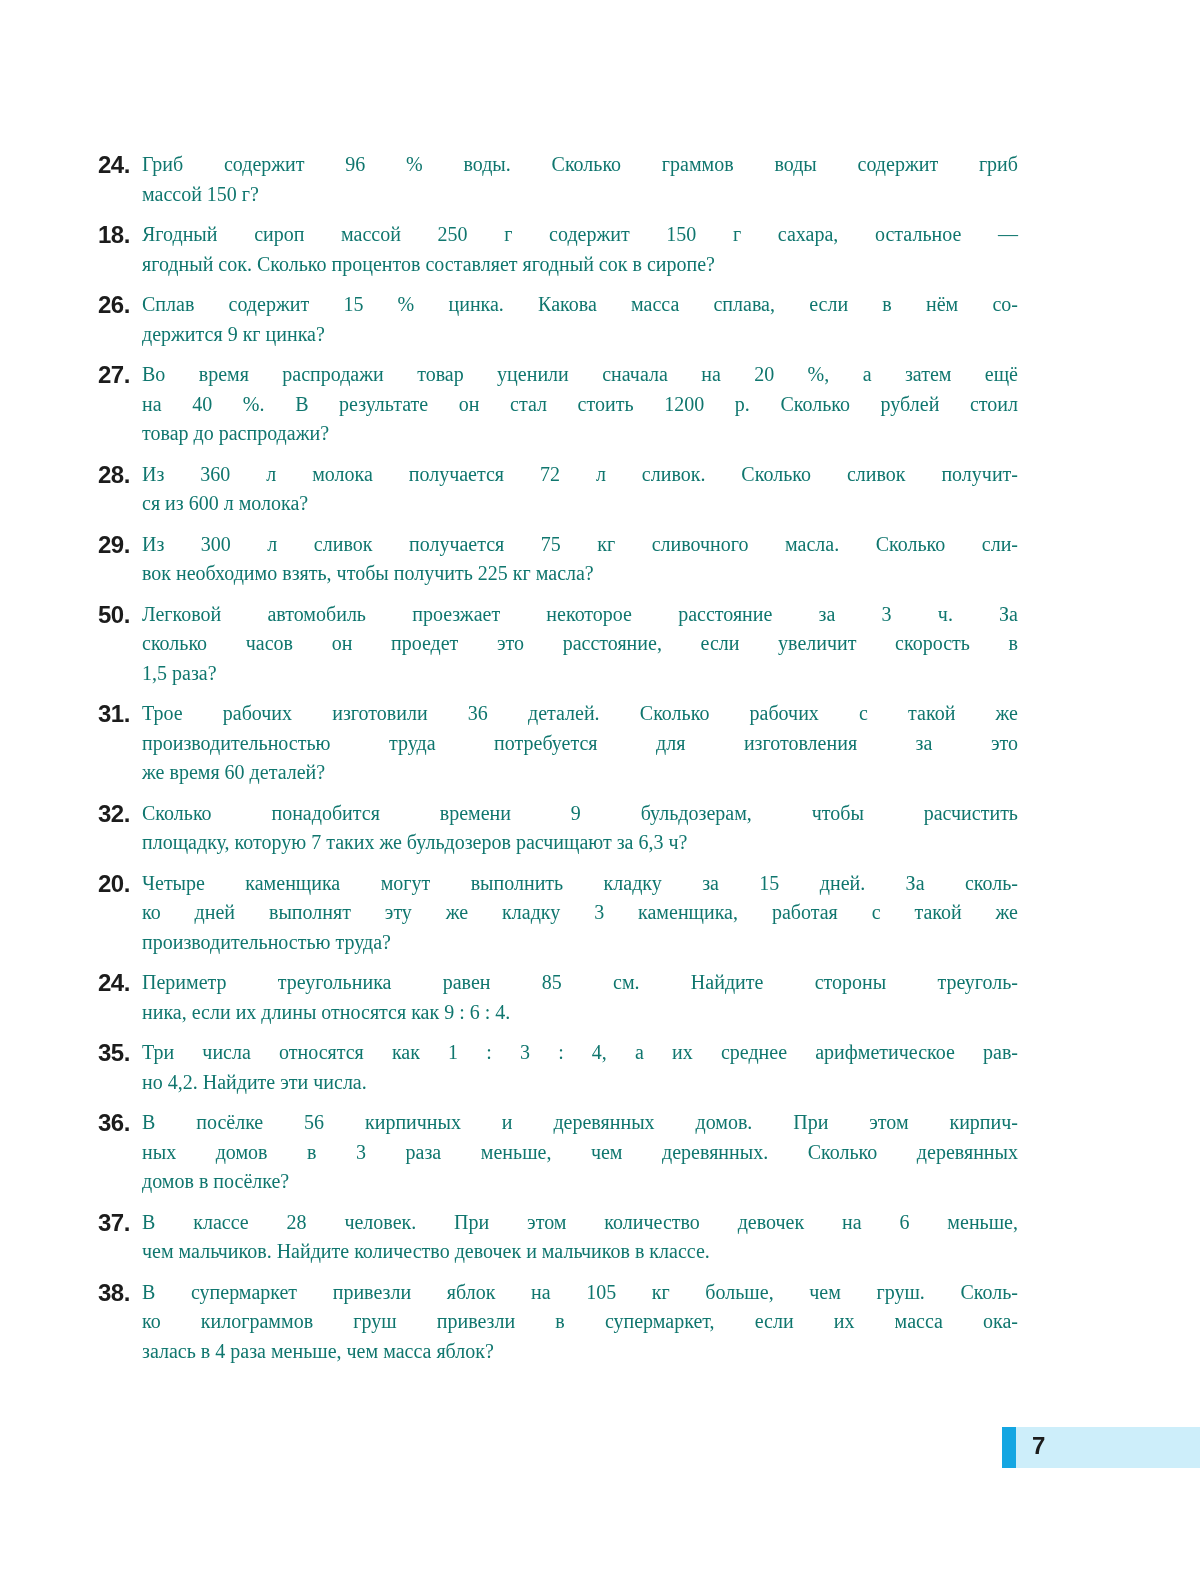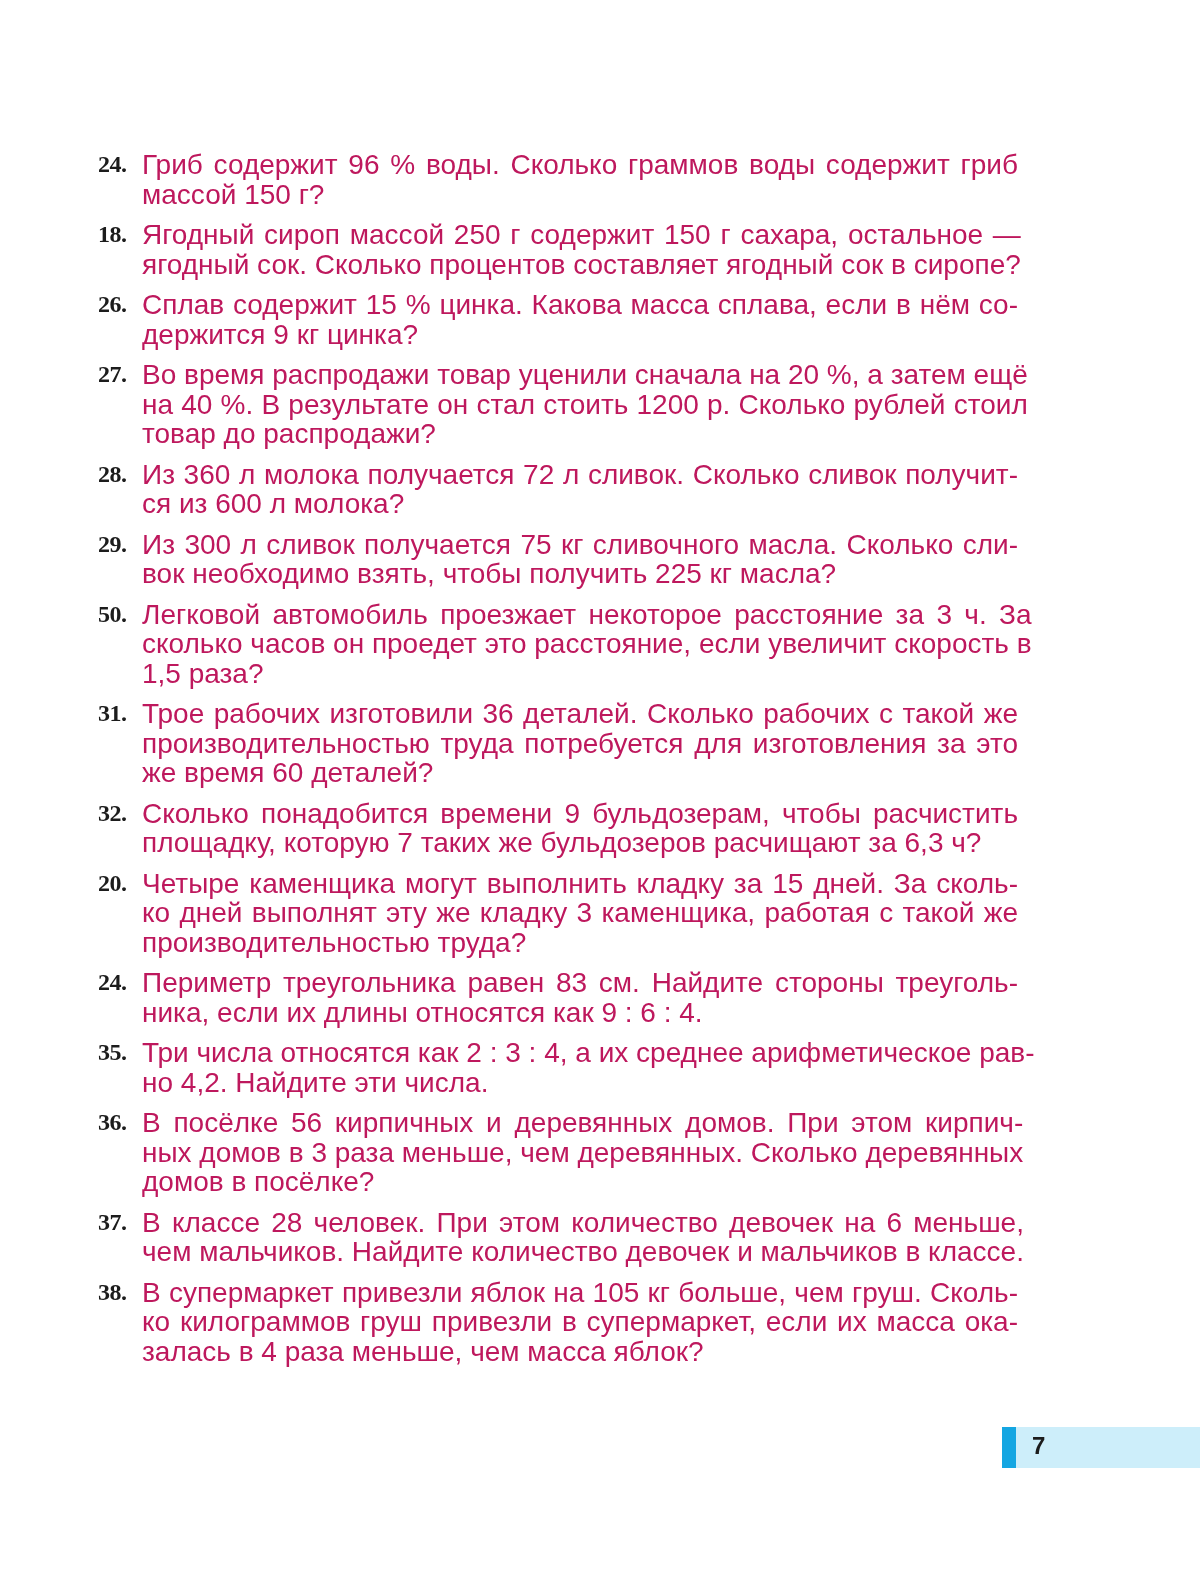--- a/index.html
+++ b/index.html
@@ -1,21 +1,21 @@
 <!DOCTYPE html>
 <html><head>
 <meta charset="utf-8">
 <style>
   html, body { margin:0; padding:0; background:#ffffff; }
   body { width:1200px; height:1596px; position:relative; overflow:hidden; }
   .content { position:absolute; left:98px; top:150px; width:920px; }
   .problem { display:flex; margin-bottom:11px; }
-  .num { width:44px; flex:0 0 44px; font-family:Liberation Serif, serif; font-weight:bold; font-size:24px; color:#1c1c1c; line-height:29.5px; letter-spacing:-0.5px; }
+  .num { width:44px; flex:0 0 44px; font-family:Liberation Sans, sans-serif; font-weight:bold; font-size:24px; color:#1c1c1c; line-height:29.5px; letter-spacing:-0.5px; }
   .lines { flex:1; }
-  .line { display:block; font-family:Liberation Sans, sans-serif; font-size:28px; color:#be185d; line-height:29.5px; white-space:nowrap; text-align:justify; text-align-last:justify; }
+  .line { display:block; font-family:Liberation Serif, serif; font-size:20px; color:#0f766e; line-height:29.5px; white-space:nowrap; text-align:justify; text-align-last:justify; }
   .line.last { text-align-last:left; }
   .page-tab { position:absolute; left:1002px; top:1427px; width:198px; height:41px; background:#cdeefa; }
   .page-bar { position:absolute; left:0; top:0; width:14px; height:41px; background:#14a6e2; }
   .page-num { position:absolute; left:30px; top:5px; font-family:"Liberation Sans", sans-serif; font-weight:bold; font-size:24px; color:#1c1c1c; }
 </style>
 </head>
 <body>
 
 <div class="content" id="problem-list">
     <div class="problem">
@@ -88,28 +88,28 @@
       <div class="num">20.</div>
       <div class="lines">
         <span class="line">Четыре каменщика могут выполнить кладку за 15 дней. За сколь-</span>
         <span class="line">ко дней выполнят эту же кладку 3 каменщика, работая с такой же</span>
         <span class="line last">производительностью труда?</span>
       </div>
     </div>
     <div class="problem">
       <div class="num">24.</div>
       <div class="lines">
-        <span class="line">Периметр треугольника равен 83 см. Найдите стороны треуголь-</span>
+        <span class="line">Периметр треугольника равен 85 см. Найдите стороны треуголь-</span>
         <span class="line last">ника, если их длины относятся как 9 : 6 : 4.</span>
       </div>
     </div>
     <div class="problem">
       <div class="num">35.</div>
       <div class="lines">
-        <span class="line">Три числа относятся как 2 : 3 : 4, а их среднее арифметическое рав-</span>
+        <span class="line">Три числа относятся как 1 : 3 : 4, а их среднее арифметическое рав-</span>
         <span class="line last">но 4,2. Найдите эти числа.</span>
       </div>
     </div>
     <div class="problem">
       <div class="num">36.</div>
       <div class="lines">
         <span class="line">В посёлке 56 кирпичных и деревянных домов. При этом кирпич-</span>
         <span class="line">ных домов в 3 раза меньше, чем деревянных. Сколько деревянных</span>
         <span class="line last">домов в посёлке?</span>
       </div>

